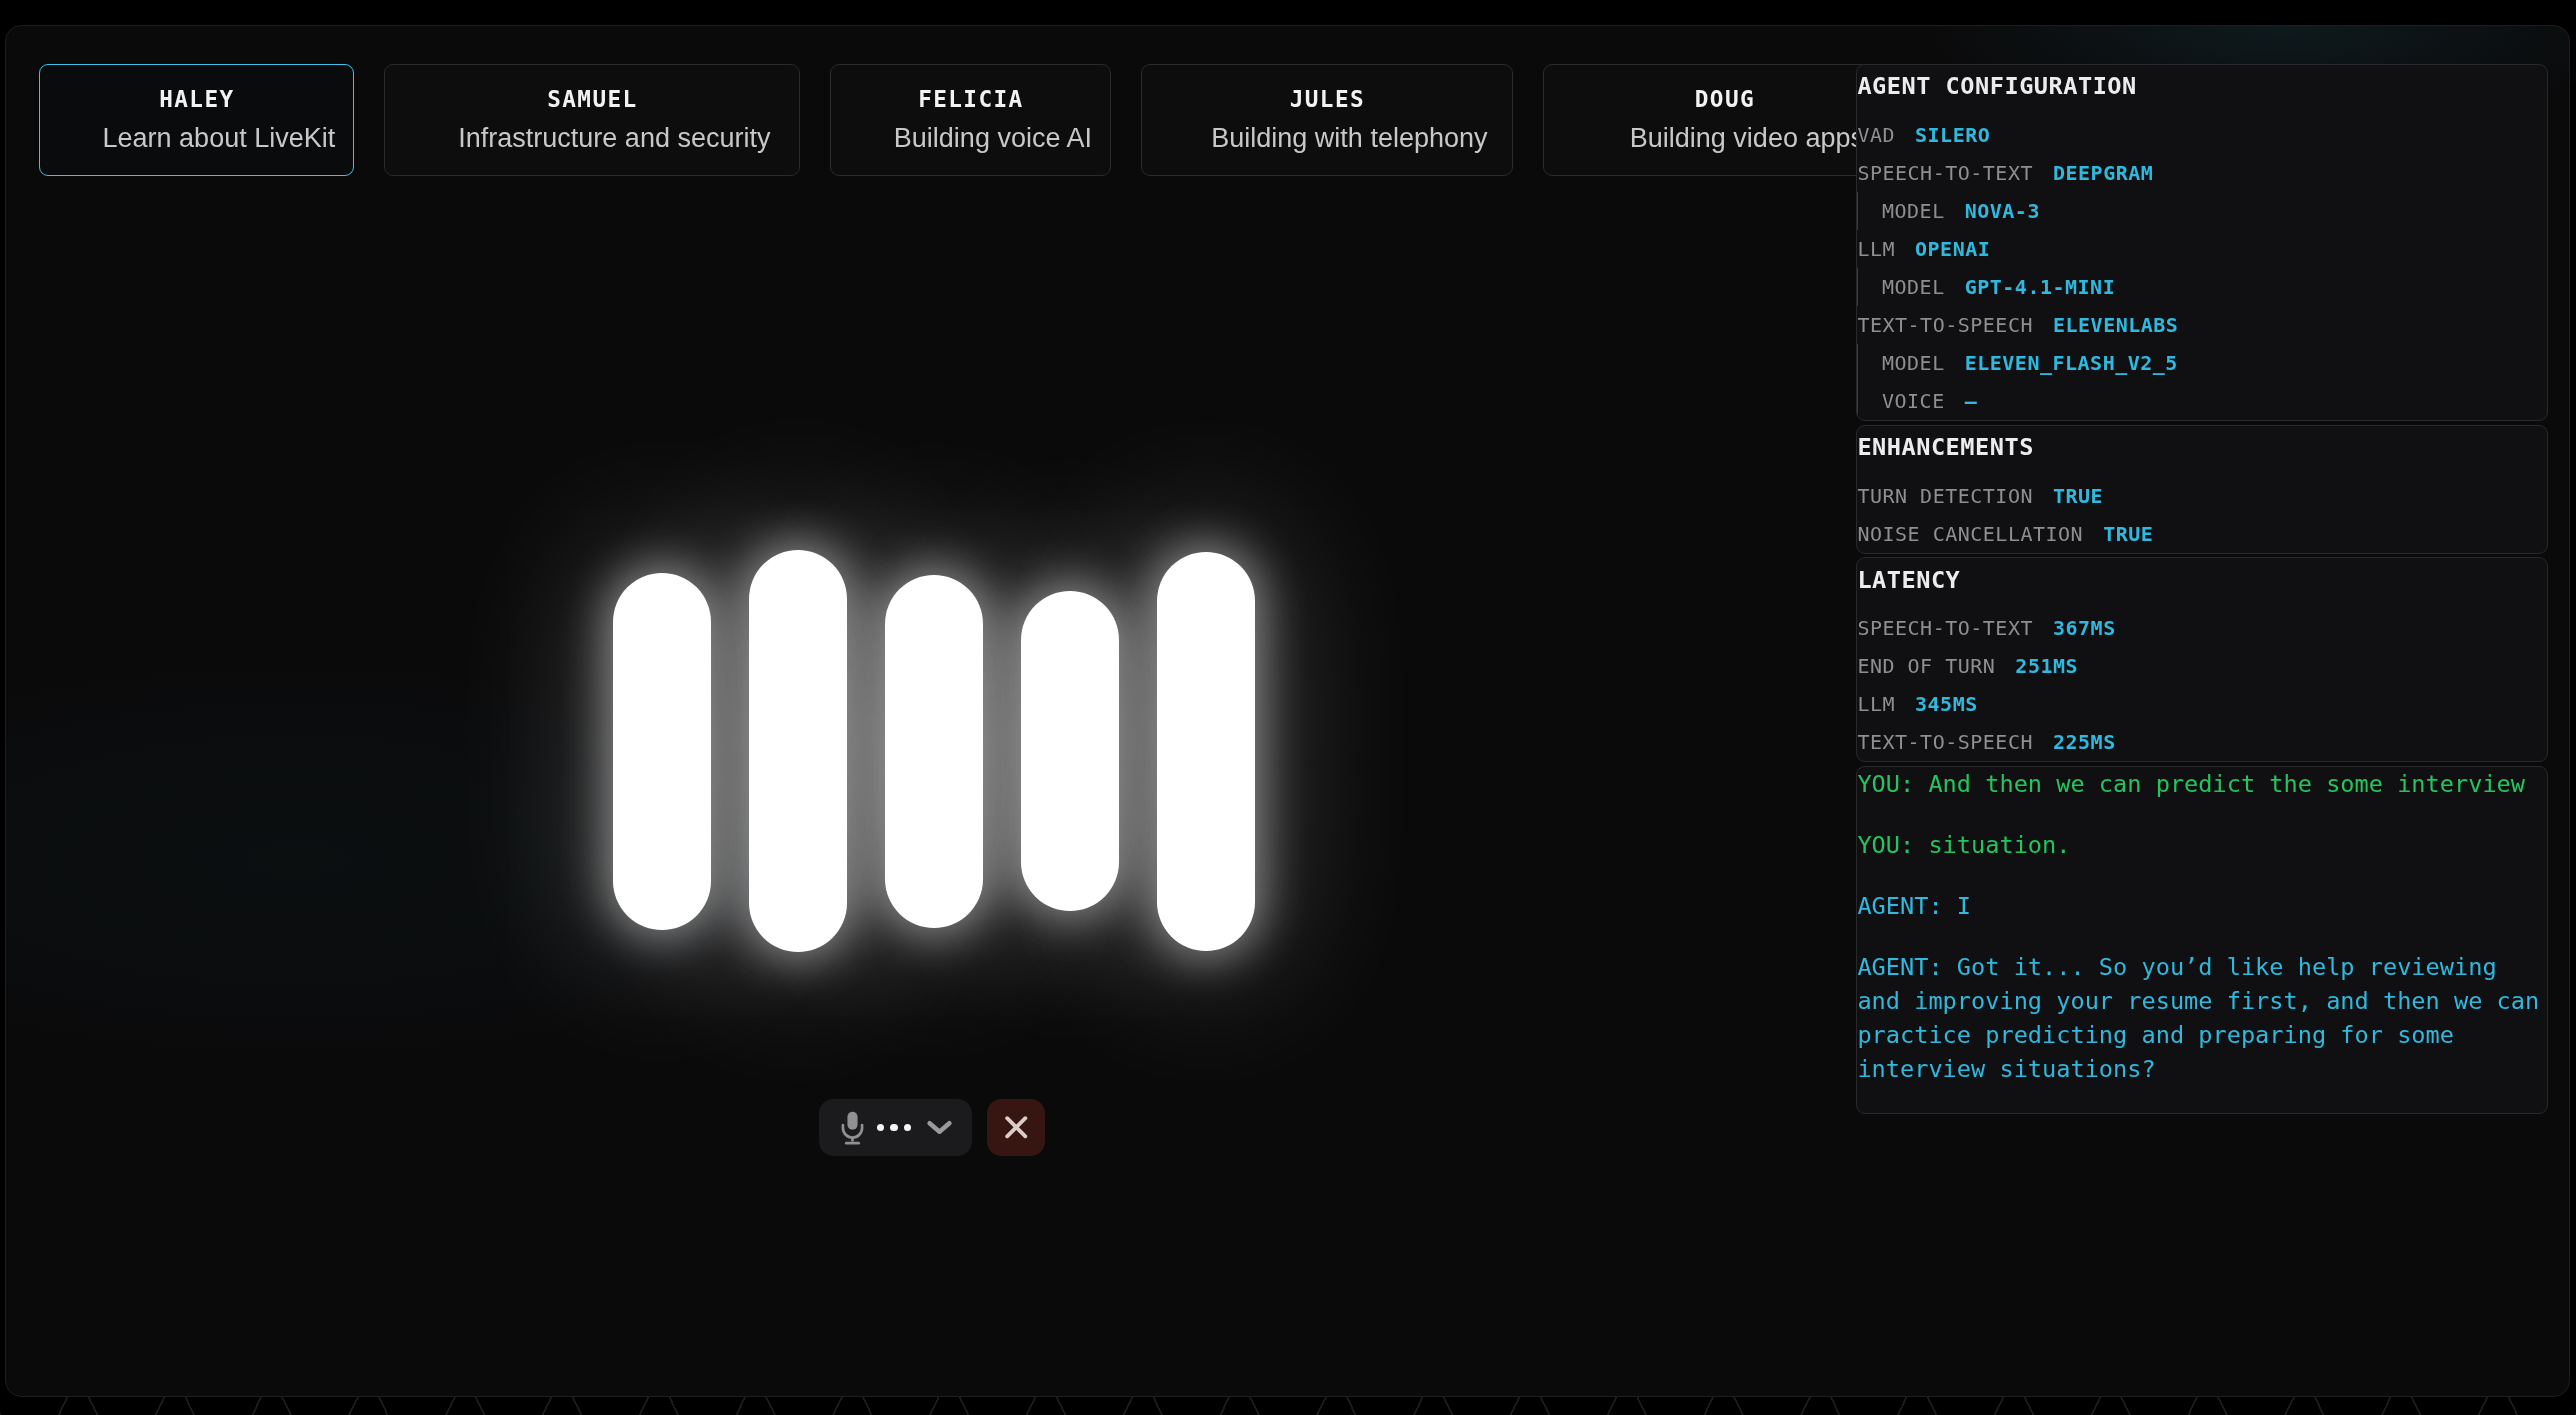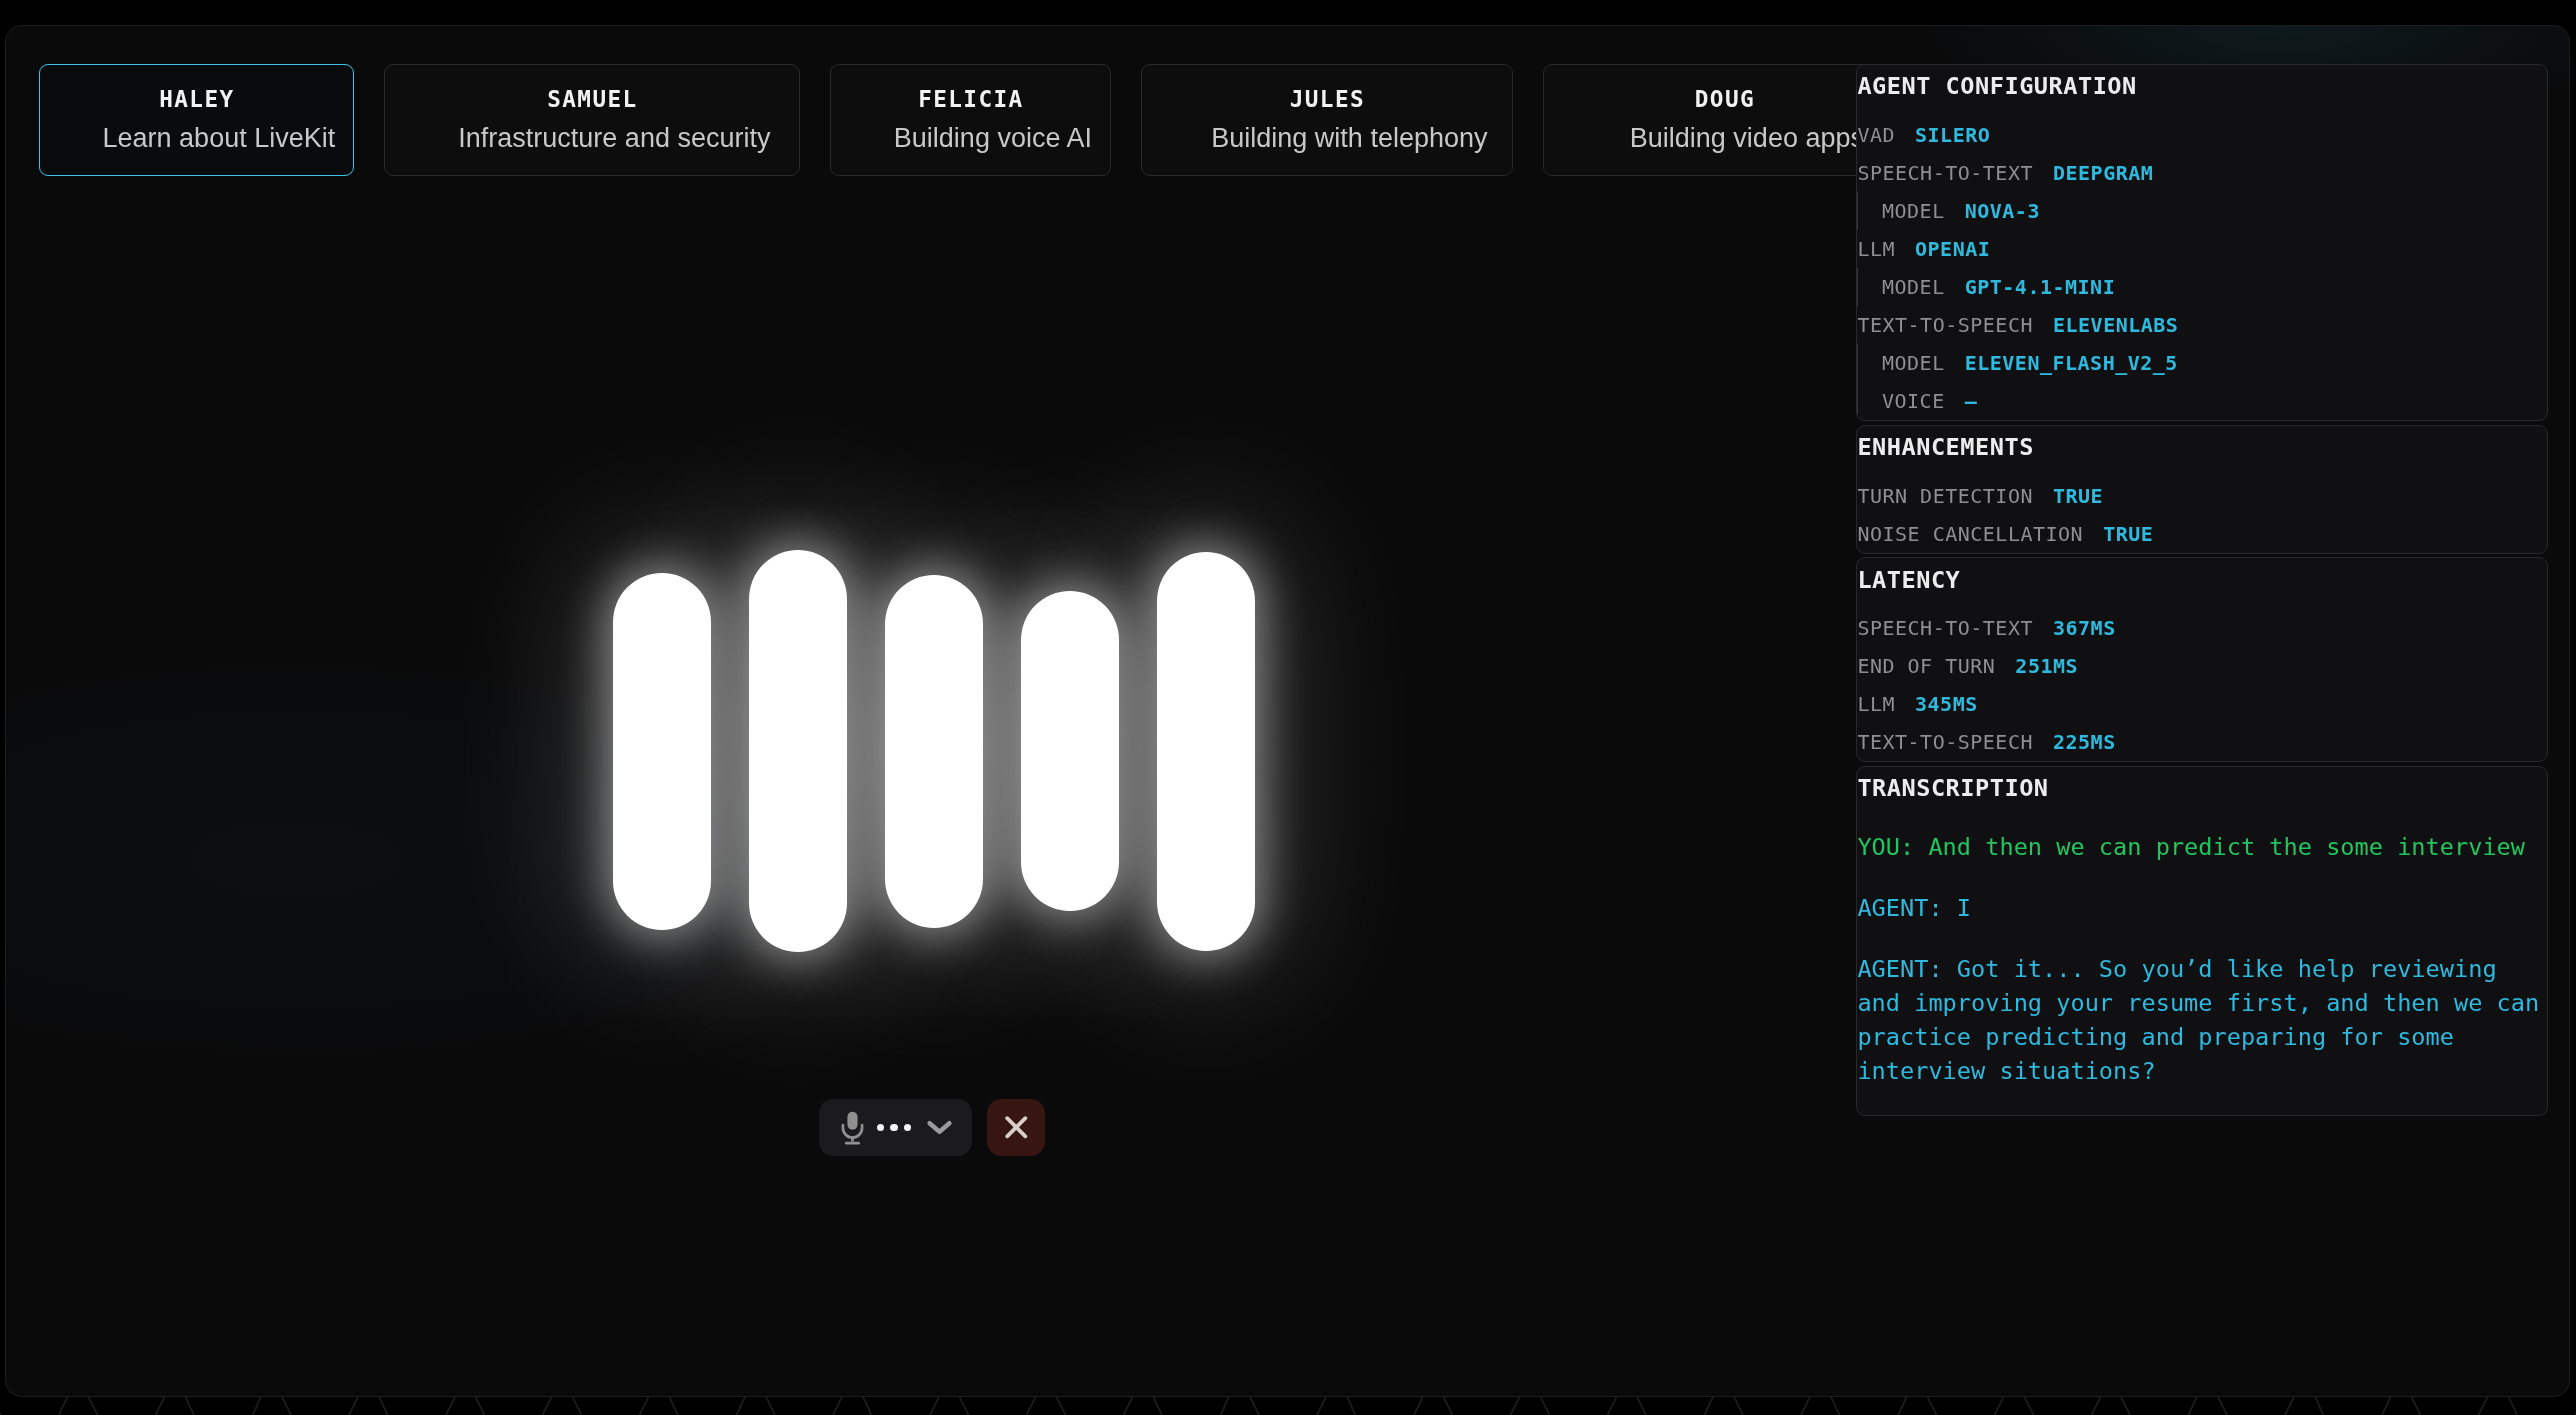--- a/index.html
+++ b/index.html
@@ -203,21 +203,21 @@
         <span class="lbl">LLM</span>
         <span class="val">345MS</span>
       </div>
       <div class="crow">
         <span class="lbl">TEXT-TO-SPEECH</span>
         <span class="val">225MS</span>
       </div>
     </div>
 
     <div class="box transcript">
-      <div class="box-title">TRANSCRIPTION</div>
       <p class="msg-you">YOU: And then we can predict the some interview</p>
+      <p class="msg-you">YOU: situation.</p>
       <p class="msg-agent">AGENT: I</p>
       <p class="msg-agent">AGENT: Got it... So you’d like help reviewing and improving your resume first, and then we can practice predicting and preparing for some interview situations?</p>
     </div>
 
   </div>
 </div>
 
 
 </body></html>

